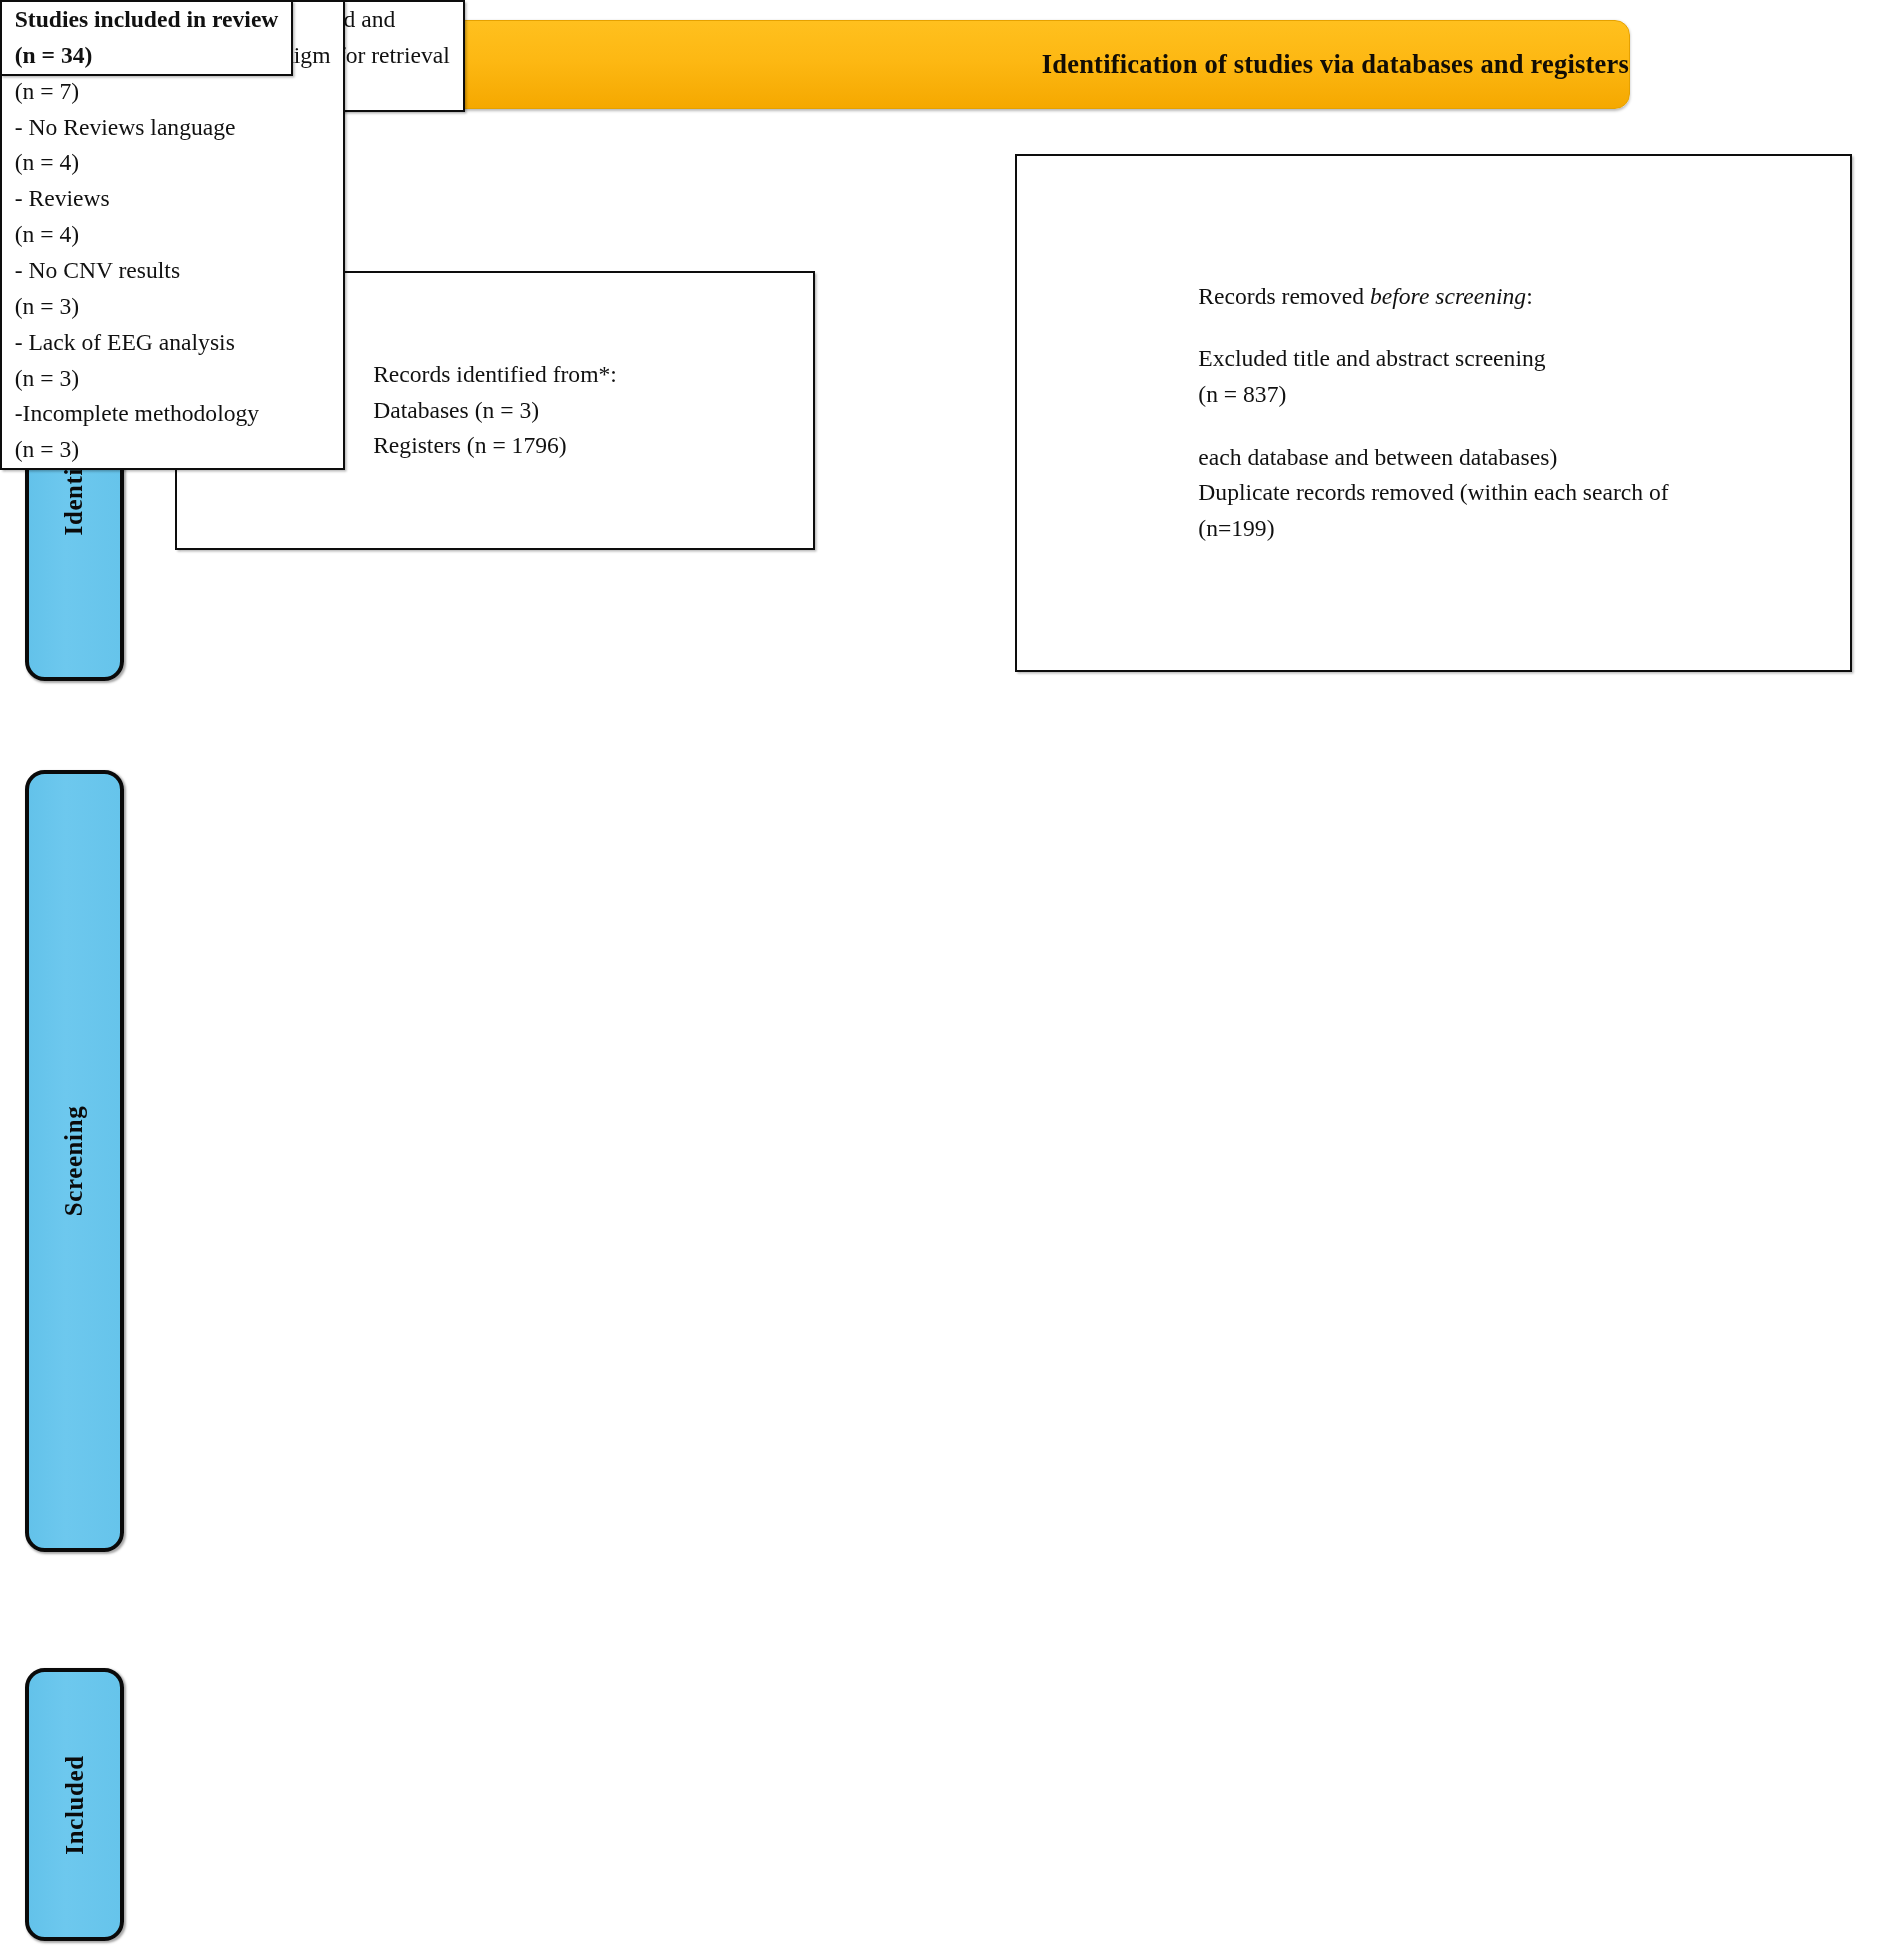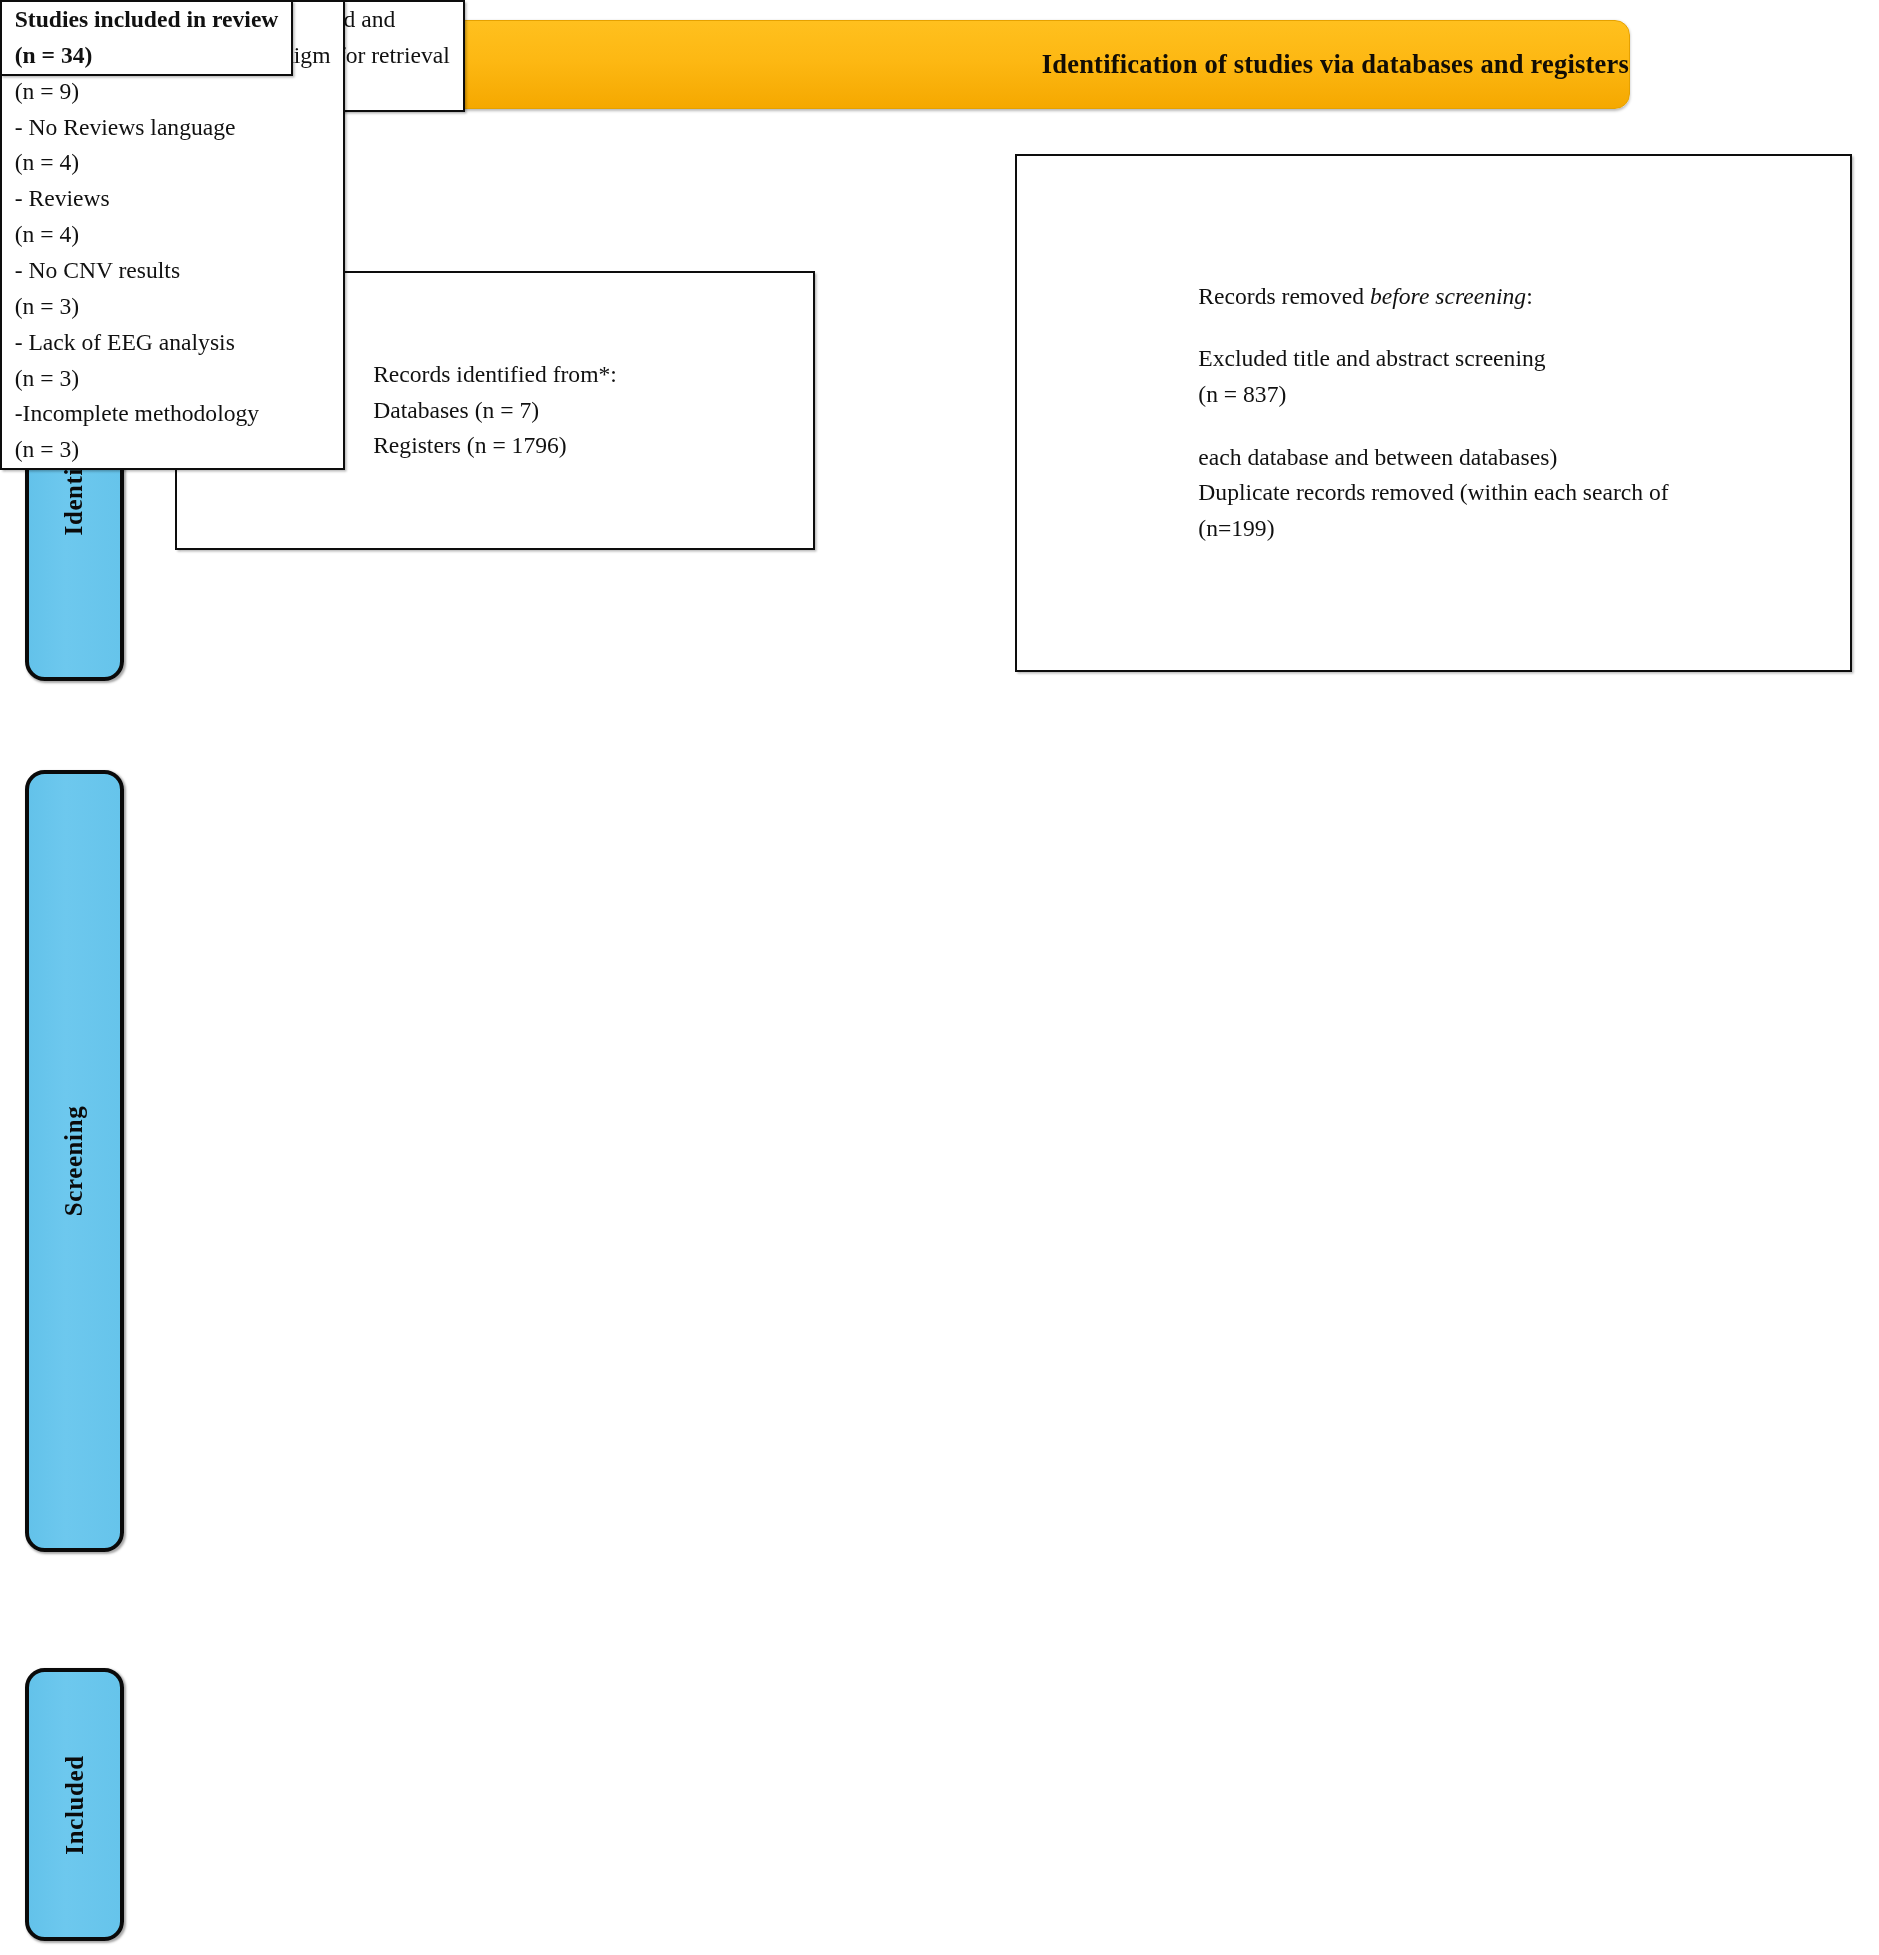--- a/index.html
+++ b/index.html
@@ -156,21 +156,21 @@
   <div class="stage-tab" id="tab-screening">
     <span class="vlabel">Screening</span>
   </div>
   <div class="stage-tab" id="tab-included">
     <span class="vlabel">Included</span>
   </div>
 
   <div class="fbox" id="box-identified">
     <div class="inner">
       <span class="ln">Records identified from*:</span>
-      <span class="ln">Databases (n = 7)</span>
+      <span class="ln">Databases (n = 3)</span>
       <span class="ln">Registers (n = 1796)</span>
     </div>
   </div>
 
   <div class="fbox" id="box-removed">
     <div class="inner">
       <span class="ln"><span>Records removed </span><span class="it">before screening</span><span>:</span></span>
       <span class="gap"></span>
       <span class="ln">Excluded title and abstract screening</span>
       <span class="ln">(n = 837)</span>
@@ -200,21 +200,21 @@
     <div class="inner">
       <span class="ln">Reports assessed for eligibility</span>
       <span class="ln">(n = 58)</span>
     </div>
   </div>
 
   <div class="fbox" id="box-excluded">
     <div class="inner">
       <span class="ln">Reports Excluded</span>
       <span class="ln">- No S1-S2 expectation paradigm</span>
-      <span class="ln">(n = 9)</span>
+      <span class="ln">(n = 7)</span>
       <span class="ln">- No Reviews language</span>
       <span class="ln">(n = 4)</span>
       <span class="ln">- Reviews</span>
       <span class="ln">(n = 4)</span>
       <span class="ln">- No CNV results</span>
       <span class="ln">(n = 3)</span>
       <span class="ln">- Lack of EEG analysis</span>
       <span class="ln">(n = 3)</span>
       <span class="ln">-Incomplete methodology</span>
       <span class="ln">(n = 3)</span>

